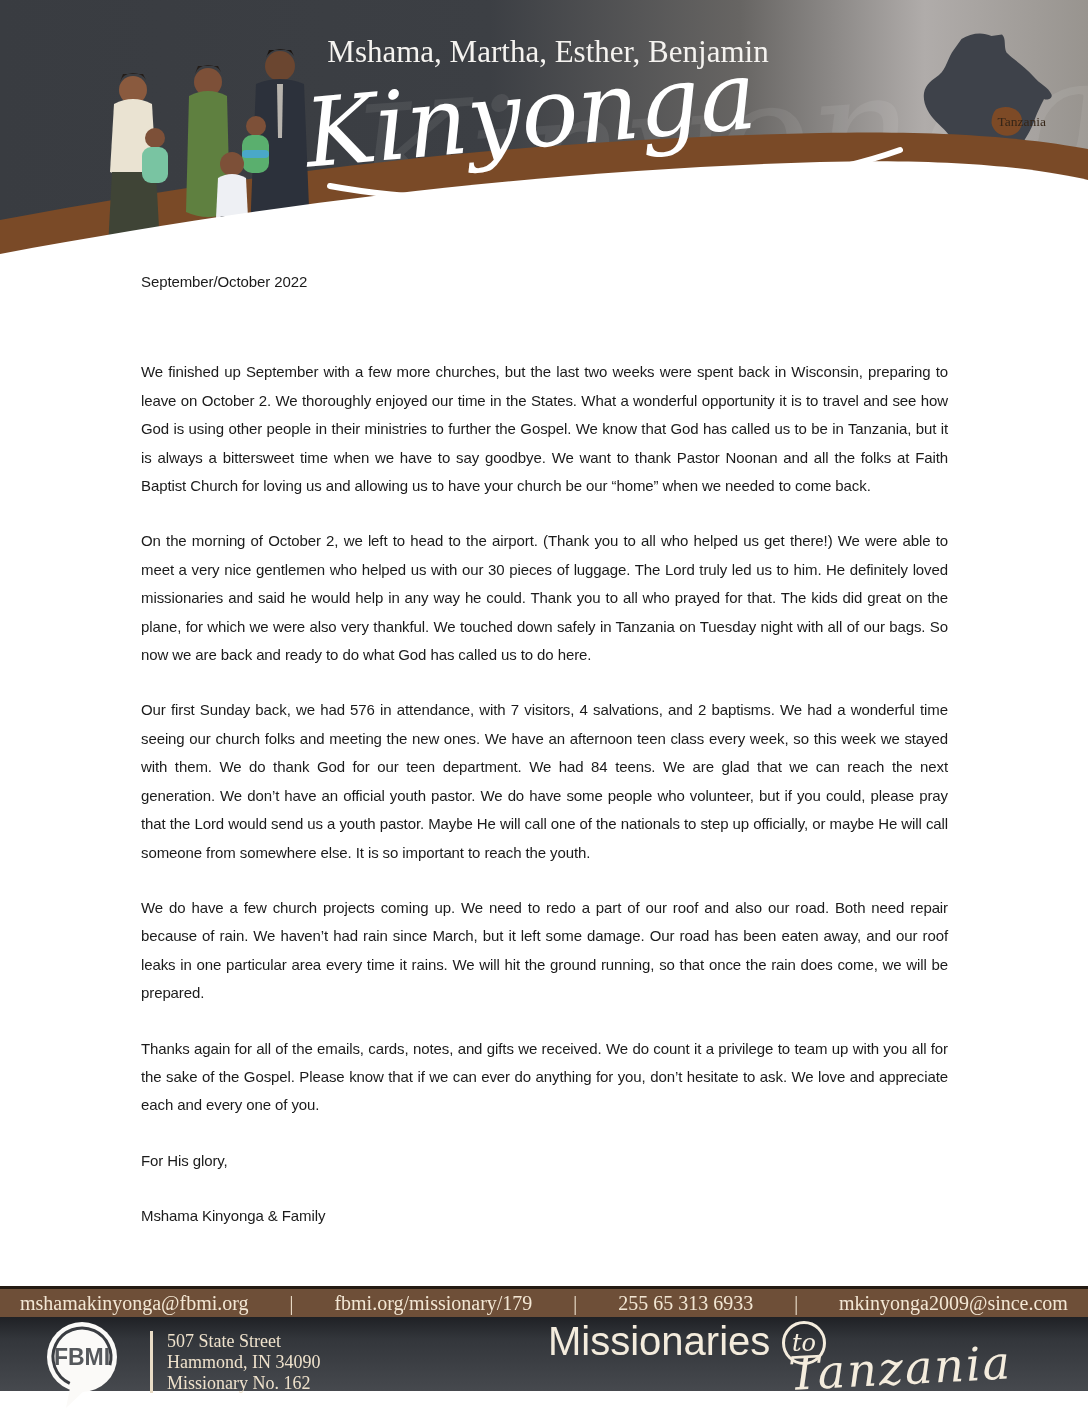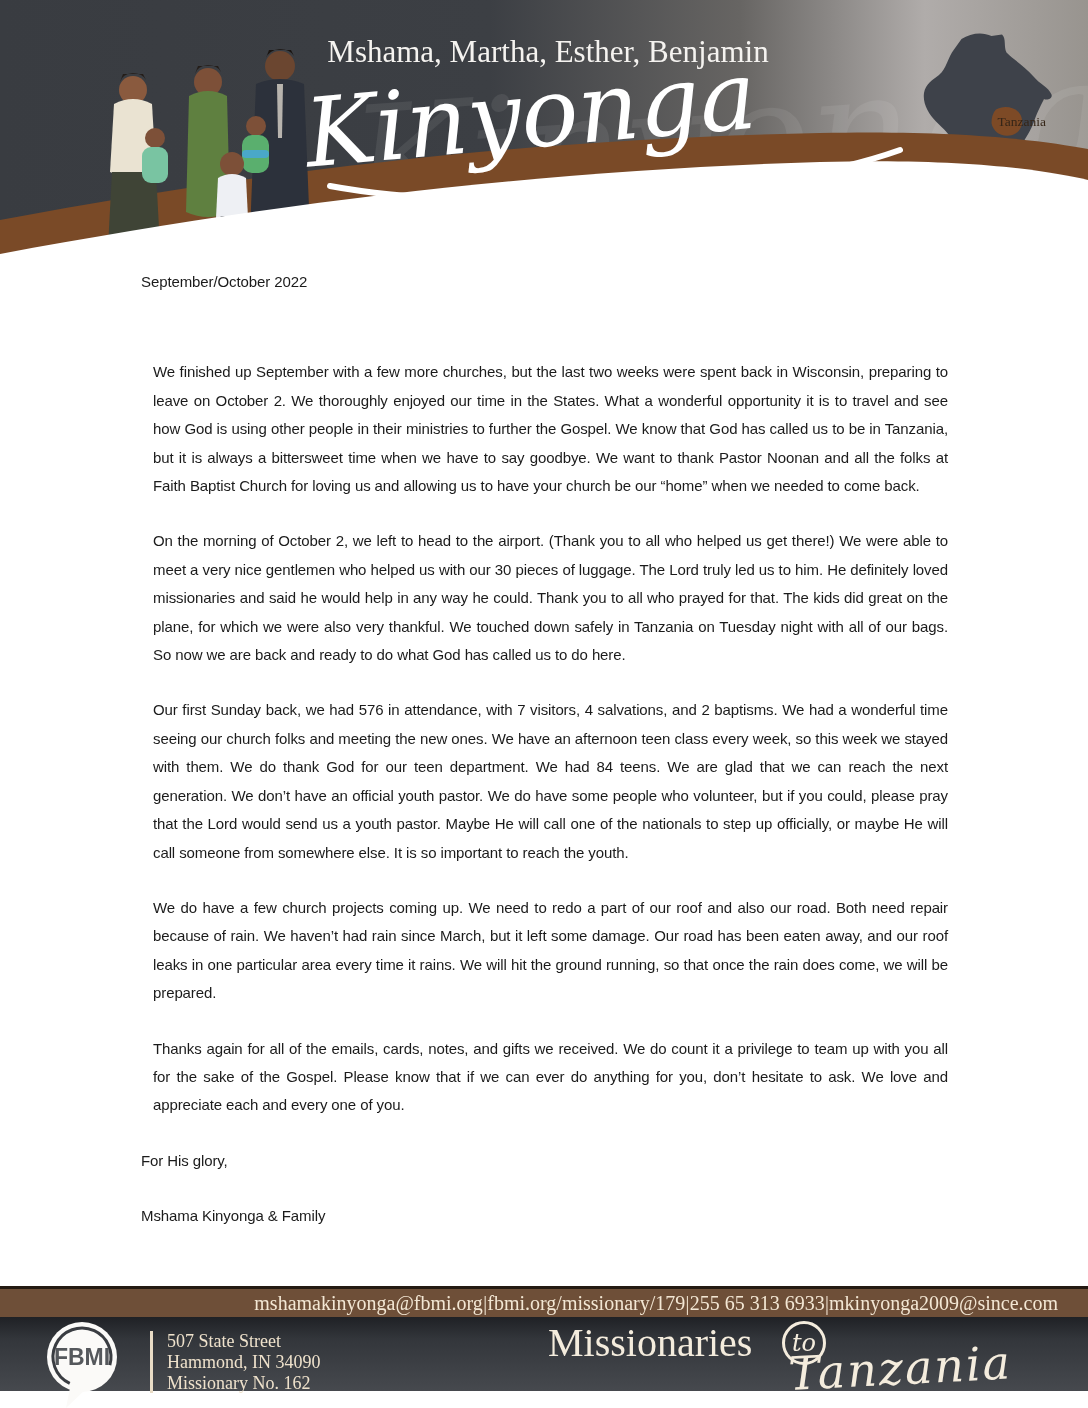--- a/index.html
+++ b/index.html
@@ -11,47 +11,47 @@
   
   .header{position:absolute;top:0;left:0;width:1088px;height:300px;z-index:1;}
   .header svg{display:block;}
   
   .letter{
     position:absolute;left:141px;top:268px;width:807px;z-index:2;
     color:#1b1b1b;font-size:15px;line-height:28.4px;letter-spacing:-0.1px;
   }
   .letter .date{margin:0 0 62px 0;}
   .letter .salutation{margin:0 0 27px 0;}
-  .letter p.body-par{margin:0 0 27px 12px;text-align:justify;}
+  .letter p.body-par{margin:0 0 27px 0;text-align:justify;}
   .letter .closing{margin:0 0 27px 0;}
   .letter .signature{margin:0;}
   
   .contact-bar{
     position:absolute;left:0;top:1286px;width:1088px;height:31px;z-index:3;
     background:#6e4f38;border-top:3px solid #241a12;box-sizing:border-box;
-    display:flex;align-items:center;justify-content:flex-end;
-    padding:0 30px;
+    display:flex;align-items:center;justify-content:space-between;
+    padding:0 20px;
     font-family:"Liberation Serif", serif;font-size:20px;color:#f3e7d4;
   }
   .contact-bar .sep{color:#f3e7d4;font-size:22px;opacity:.9;}
   .footer-main{
     position:absolute;left:0;top:1317px;width:1088px;height:74px;z-index:3;
     background:linear-gradient(180deg,#1f2125 0%,#33363b 30%,#3e4146 70%,#46494e 100%);
   }
   .fbmi-logo-wrap{position:absolute;left:30px;top:0;width:110px;height:91px;}
   .address-block{
     position:absolute;left:150px;top:14px;height:62px;
     border-left:3px solid #e9dcc6;padding-left:14px;
     display:flex;flex-direction:column;justify-content:flex-start;
     font-family:"Liberation Serif", serif;font-size:18px;line-height:21px;color:#efe2cc;
   }
   .tagline{position:absolute;left:540px;top:0;width:540px;height:91px;}
   .tagline .word-missionaries{
     position:absolute;left:8px;top:2px;
-    font-family:Liberation Serif, serif;font-size:40px;color:#f4ecdd;
+    font-family:Liberation Sans, sans-serif;font-size:40px;color:#f4ecdd;
   }
   .tagline .to-circle{
     position:absolute;left:242px;top:4px;width:44px;height:44px;
     border:3px solid #f4ecdd;border-radius:50%;box-sizing:border-box;
     display:flex;align-items:center;justify-content:center;
     font-family:"DejaVu Serif", serif;font-style:italic;font-size:24px;color:#f4ecdd;
   }
   .tagline .word-tanzania{
     position:absolute;left:250px;top:30px;
     font-family:"DejaVu Serif", serif;font-style:italic;font-size:46px;color:#f4ecdd;

